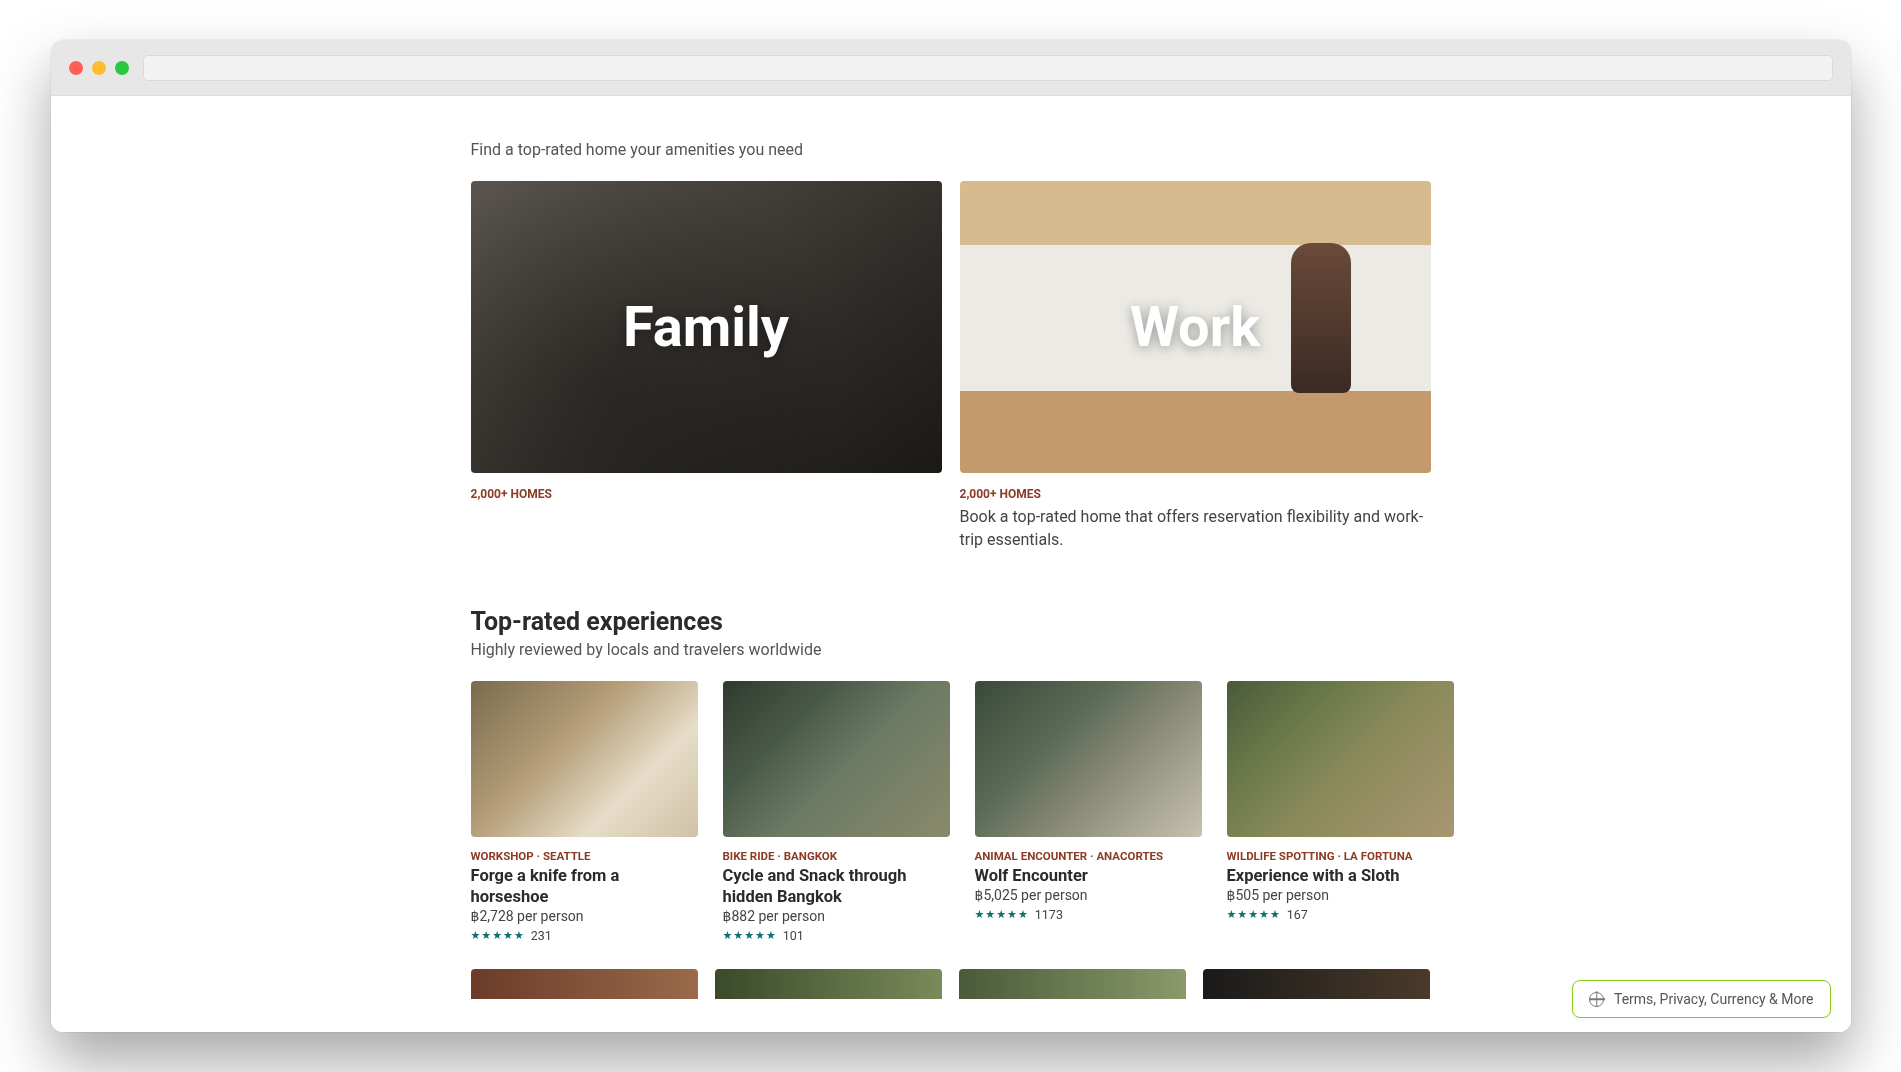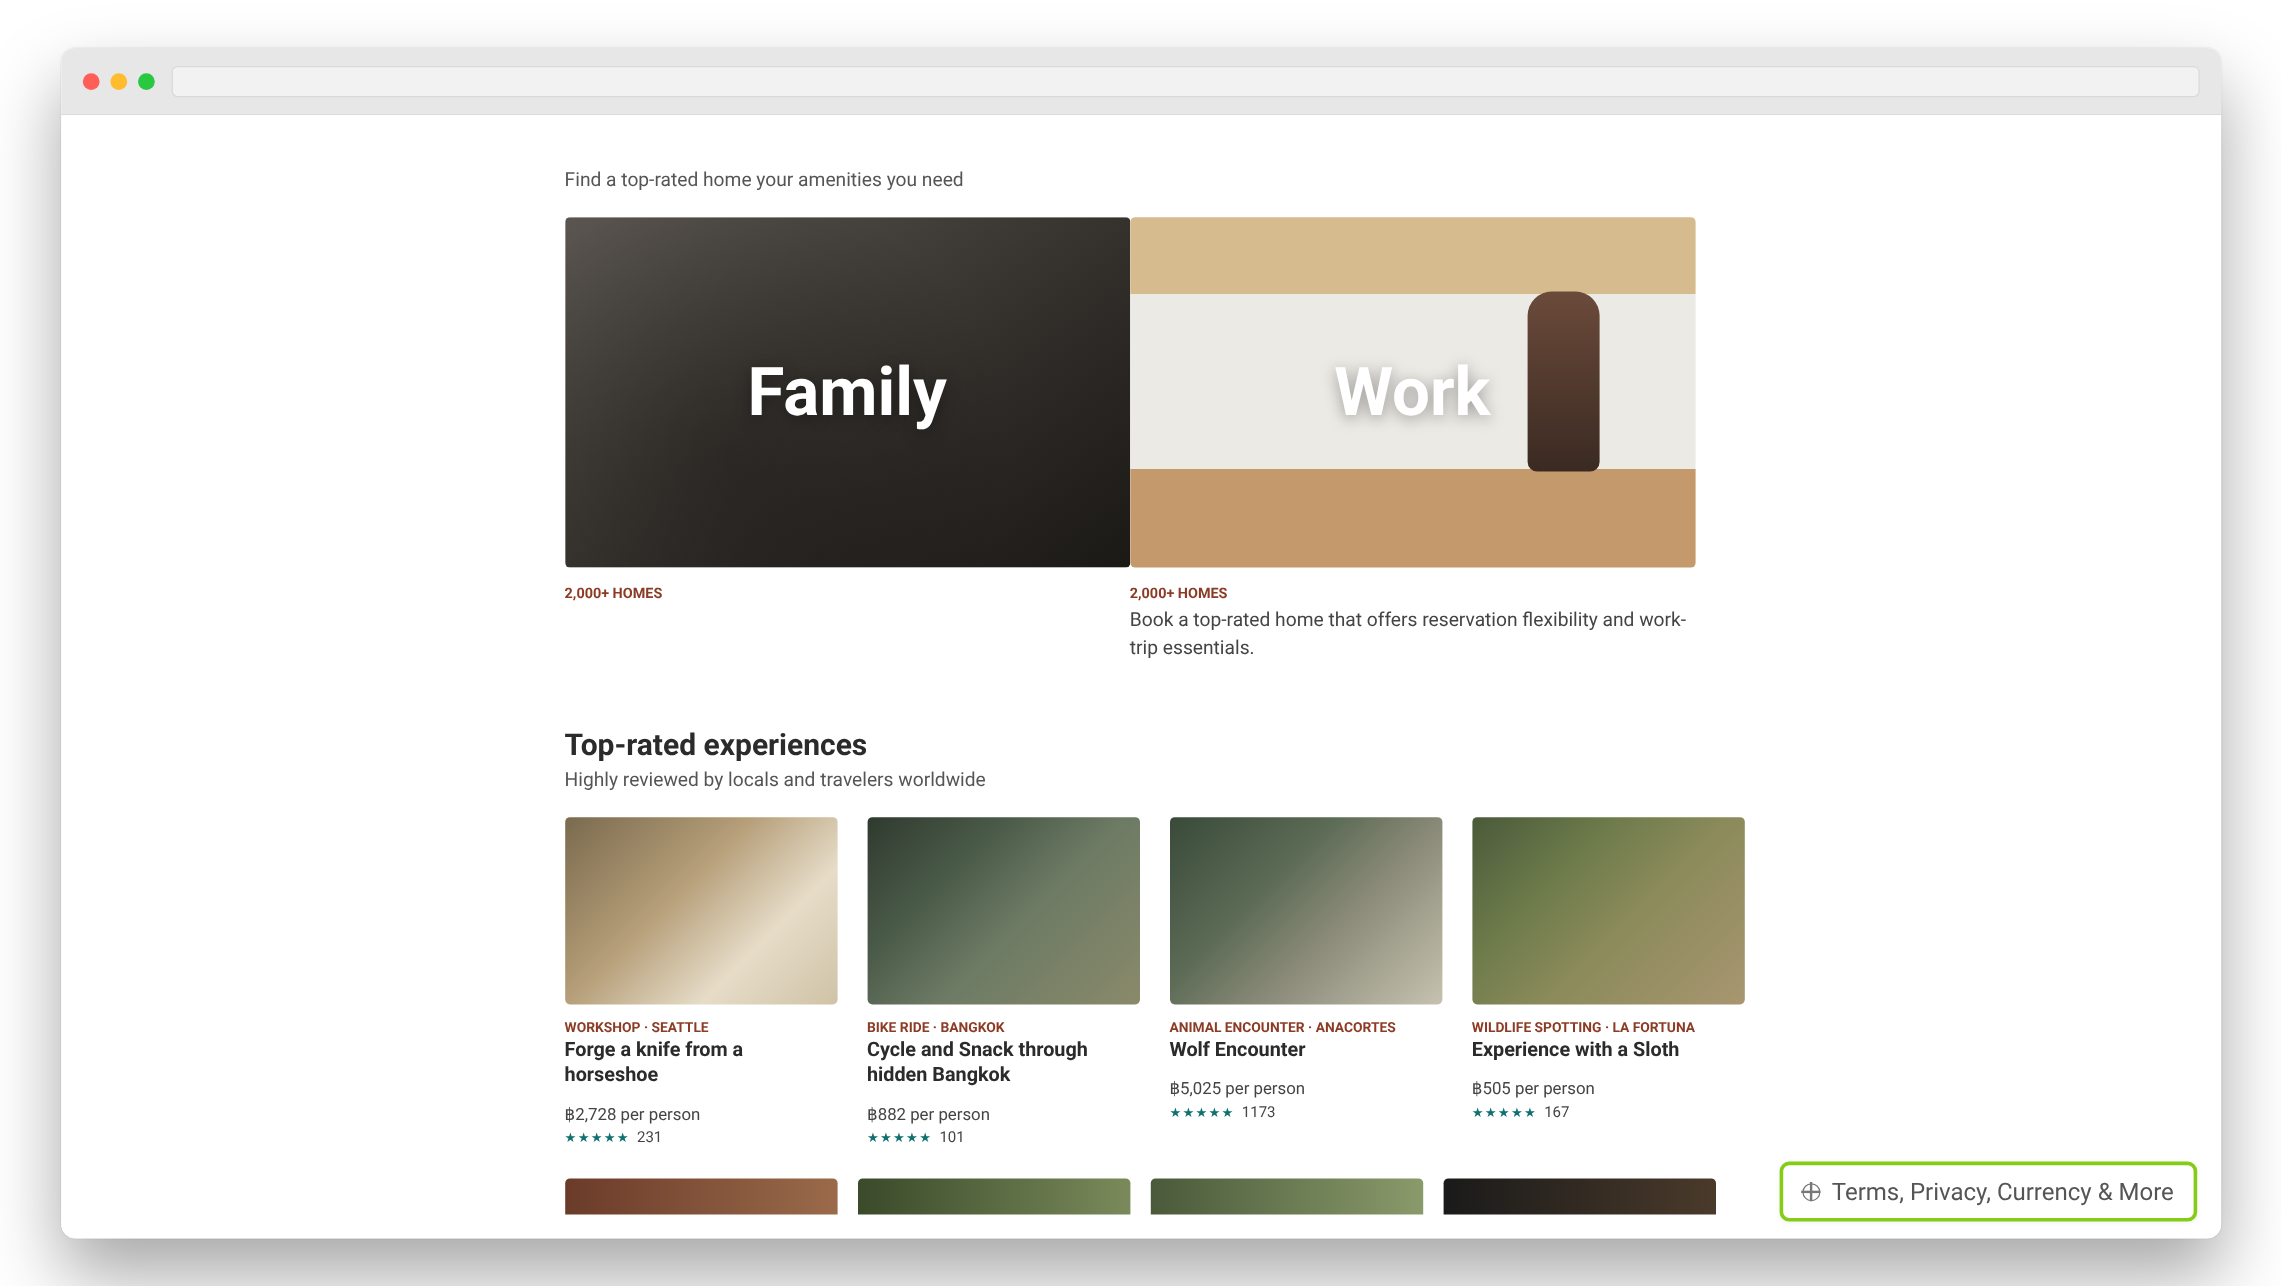--- a/index.html
+++ b/index.html
@@ -17,21 +17,21 @@
   }
   .dots { display:flex; gap:9px; }
   .dot { width:14px; height:14px; border-radius:50%; }
   .dot.red{background:#ff5f57;} .dot.yellow{background:#febc2e;} .dot.green{background:#28c840;}
   .urlbar { flex:1; height:26px; background:#f2f2f2; border-radius:5px; border:1px solid #d9d9d9;}
   .viewport { position:absolute; top:56px; left:0; right:0; bottom:0; overflow:hidden; background:#fff;}
   .content { width:960px; margin:0 auto; padding-top:44px;}
   .section-title { font-size:25px; font-weight:700; color:#2b2b2b; margin-bottom:4px;}
   .section-sub { font-size:16px; color:#555; margin-bottom:22px;}
 
-  .trip-cards { display:flex; }
+  .trip-cards { display:flex; gap:18px;}
   .trip-card { width:471px; }
   .trip-hero {
     width:471px; height:292px; border-radius:4px; position:relative; overflow:hidden;
     display:flex; align-items:center; justify-content:center;
   }
   .hero-family {
     background:
       radial-gradient(circle at 30% 70%, rgba(0,0,0,.25), transparent 60%),
       linear-gradient(145deg,#5a5550 0%,#3e3a35 40%,#2a2724 70%,#1b1916 100%);
   }
@@ -62,35 +62,35 @@
     background:linear-gradient(135deg,#2f3a2f 0%,#4a5a48 30%,#6c7a64 55%,#8a8a6a 100%);
   }
   .exp-img.wolf{
     background:linear-gradient(135deg,#3a4a3a 0%,#5a6a54 35%,#8a8a78 60%,#c7c2b0 100%);
   }
   .exp-img.sloth{
     background:linear-gradient(135deg,#4a5a3a 0%,#6c7a4a 30%,#8a8a5a 55%,#a89670 100%);
   }
   .exp-cat { font-size:11.5px; font-weight:700; color:#8c3b25; text-transform:uppercase; margin:12px 0 3px;}
   .exp-title { font-size:16.5px; font-weight:700; color:#2b2b2b; line-height:1.25;}
-  .exp-price { font-size:14px; color:#444; margin-top:12px;}
+  .exp-price { font-size:14px; color:#444; margin-top:0;}
   .exp-rating { display:flex; align-items:center; gap:6px; margin-top:4px; color:#444; font-size:12.5px;}
   .stars { color:#0f7070; letter-spacing:1px; font-size:11px;}
 
   .peek-row { display:grid; grid-template-columns:repeat(4, 227px); gap:17px; margin-top:26px;}
   .peek { width:227px; height:30px; border-radius:4px 4px 0 0;}
   .peek.a{background:linear-gradient(90deg,#6b3b2a,#9a6a4a);}
   .peek.b{background:linear-gradient(90deg,#3a4a2a,#7a8a5a);}
   .peek.c{background:linear-gradient(90deg,#4a5a3a,#8a9a6a);}
   .peek.d{background:linear-gradient(90deg,#1a1a1a,#4a3a2a);}
 
   .footer-pill{
     position:absolute; right:20px; bottom:14px; background:#fff;
-    border:3px solid #84cc16; border-radius:8px; padding:10px 16px;
-    font-size:20px; color:#555; display:flex; align-items:center; gap:10px;
+    border:1px solid #84cc16; border-radius:8px; padding:10px 16px;
+    font-size:14px; color:#555; display:flex; align-items:center; gap:10px;
     box-shadow:0 1px 4px rgba(0,0,0,.05);
   }
   .globe { width:15px; height:15px; border:1.5px solid #777; border-radius:50%; position:relative;}
   .globe::before{content:"";position:absolute;left:50%;top:-1.5px;bottom:-1.5px;width:1.5px;background:#777;transform:translateX(-50%);}  
   .globe::after{content:"";position:absolute;top:50%;left:-1.5px;right:-1.5px;height:1.5px;background:#777;transform:translateY(-50%);}  
 </style>
 </head>
 <body>
 
 <div class="stage">

